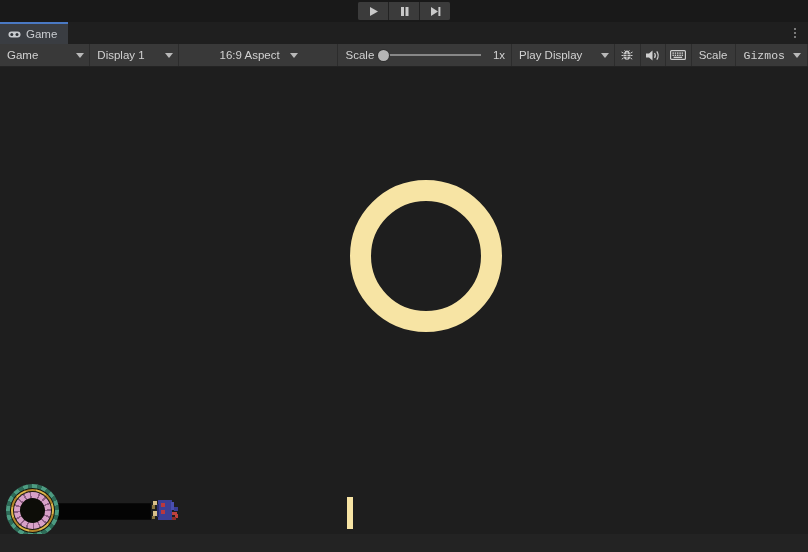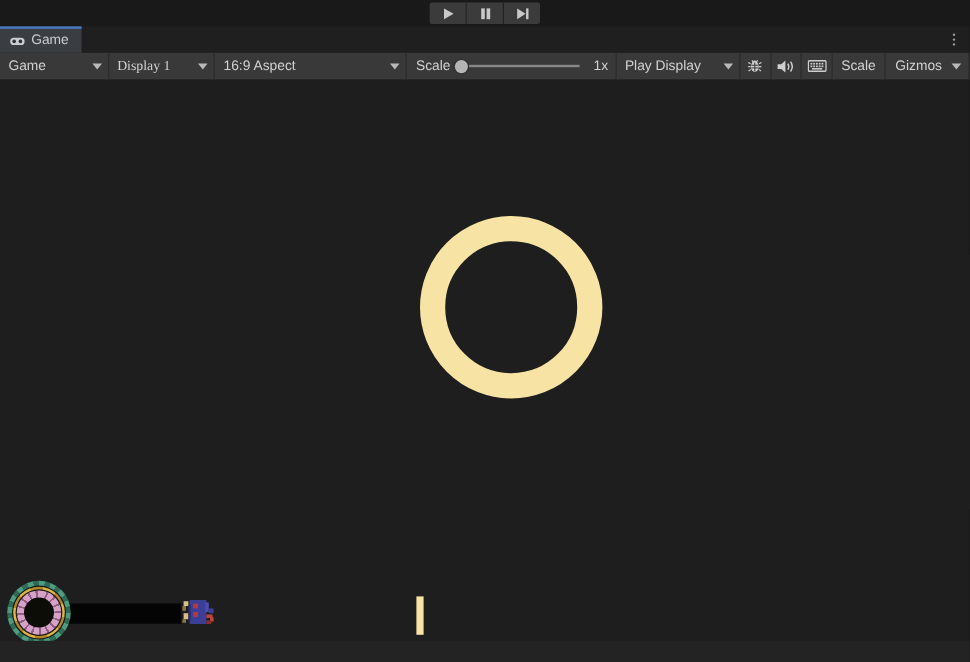--- a/index.html
+++ b/index.html
@@ -118,27 +118,27 @@
   .tb-dd .lbl { white-space: nowrap; }
   .caret {
     width: 0; height: 0;
     border-left: 4px solid transparent;
     border-right: 4px solid transparent;
     border-top: 5px solid #b9b9b9;
     margin-left: 10px;
     flex: 0 0 auto;
   }
   .cell-game     { width: 92px; }
-  .cell-display  { width: 90px; font-family: Liberation Serif, serif; }
-  .cell-aspect   { width: 162px; }
+  .cell-display  { width: 90px; }
+  .cell-aspect   { width: 162px; justify-content: center; }
   .cell-scale    { width: 178px; padding: 0 6px 0 8px; justify-content: flex-start; gap: 4px; }
   .cell-play     { width: 105px; }
   .cell-icon     { width: 26px; justify-content: center; }
   .cell-stats    { width: 45px; justify-content: center; }
-  .cell-gizmos   { padding: 0 6px 0 8px; flex: 1 1 auto; }
+  .cell-gizmos   { padding: 0 6px 0 8px; flex: 1 1 auto; font-family: Liberation Mono, monospace; }
   .cell-gizmos .caret { margin-left: 8px; }
 
   .slider {
     position: relative;
     flex: 1 1 auto;
     height: 12px;
     display: flex;
     align-items: center;
   }
   .slider .track {

